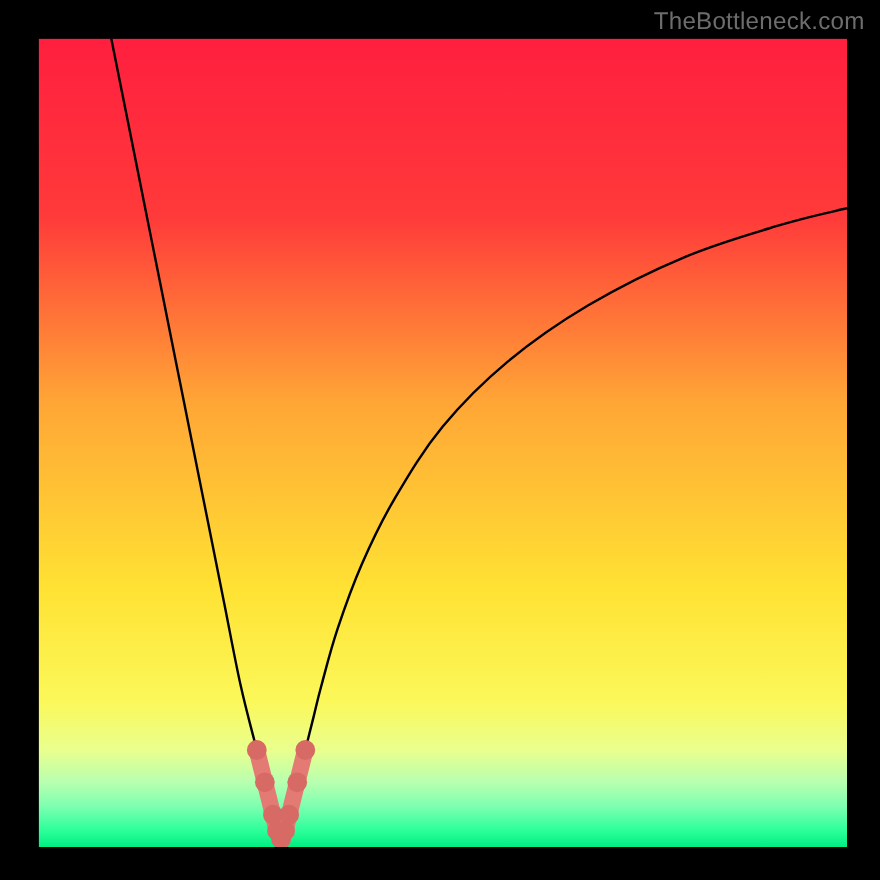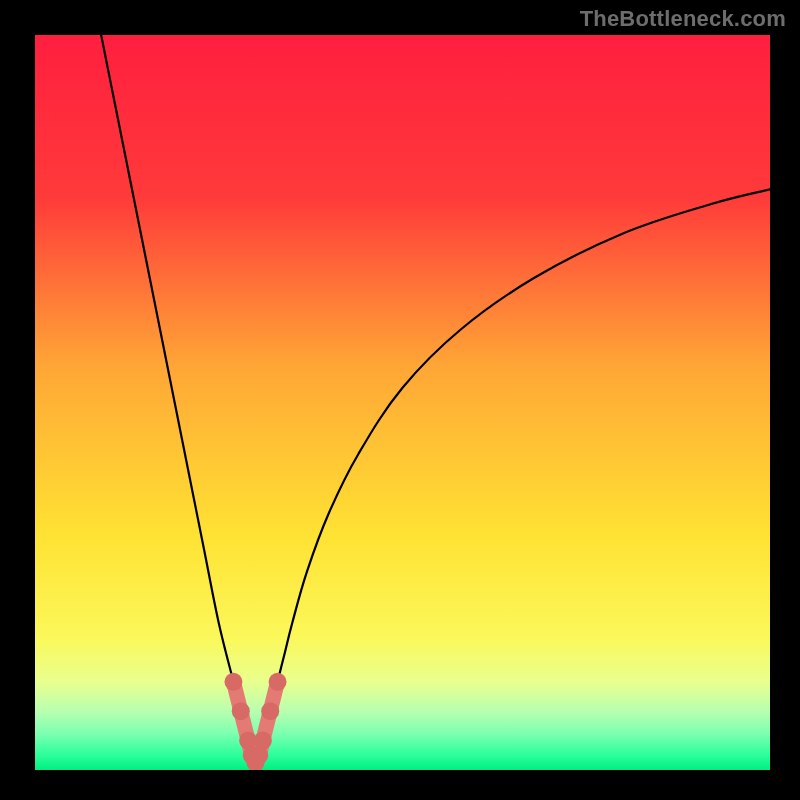--- a/index.html
+++ b/index.html
@@ -41,21 +41,21 @@
     width: 100%;
     height: 100%;
   }
   .watermark {
     position: absolute;
     top: 6px;
     right: 14px;
     color: #6d6d6d;
     font-size: 22px;
     letter-spacing: 0.2px;
-    font-weight: 700;
+    font-weight: 400;
   }
 </style>
 </head>
 <body>
 
 <div class="frame">
 
   <div class="watermark">TheBottleneck.com</div>
 
   <div class="plot-area">

